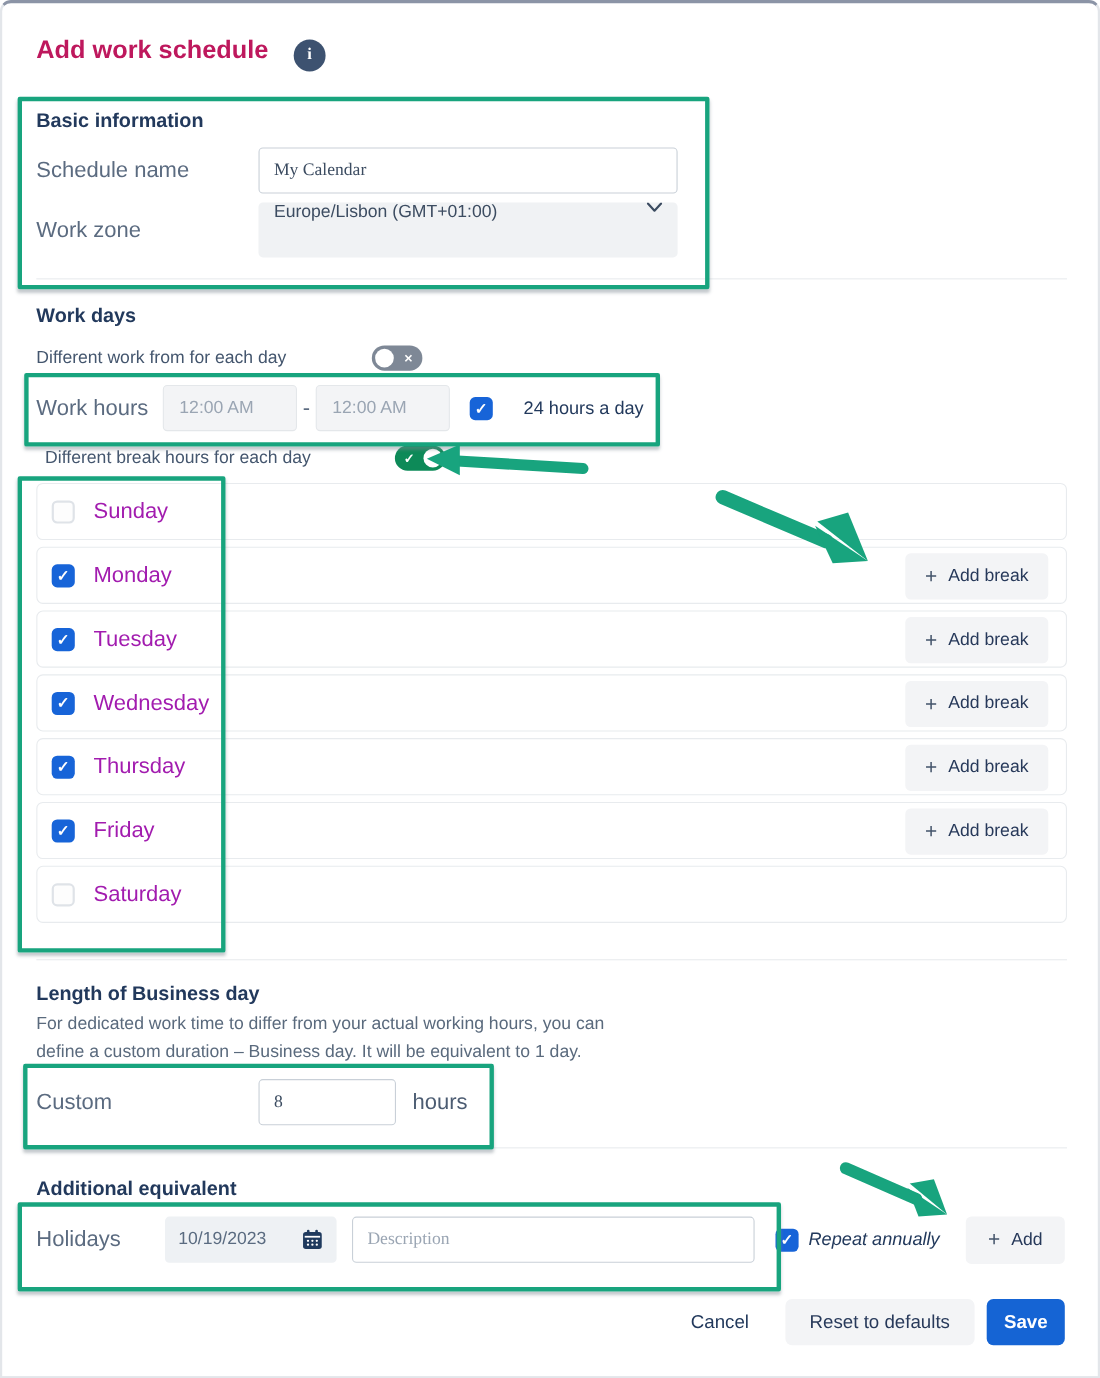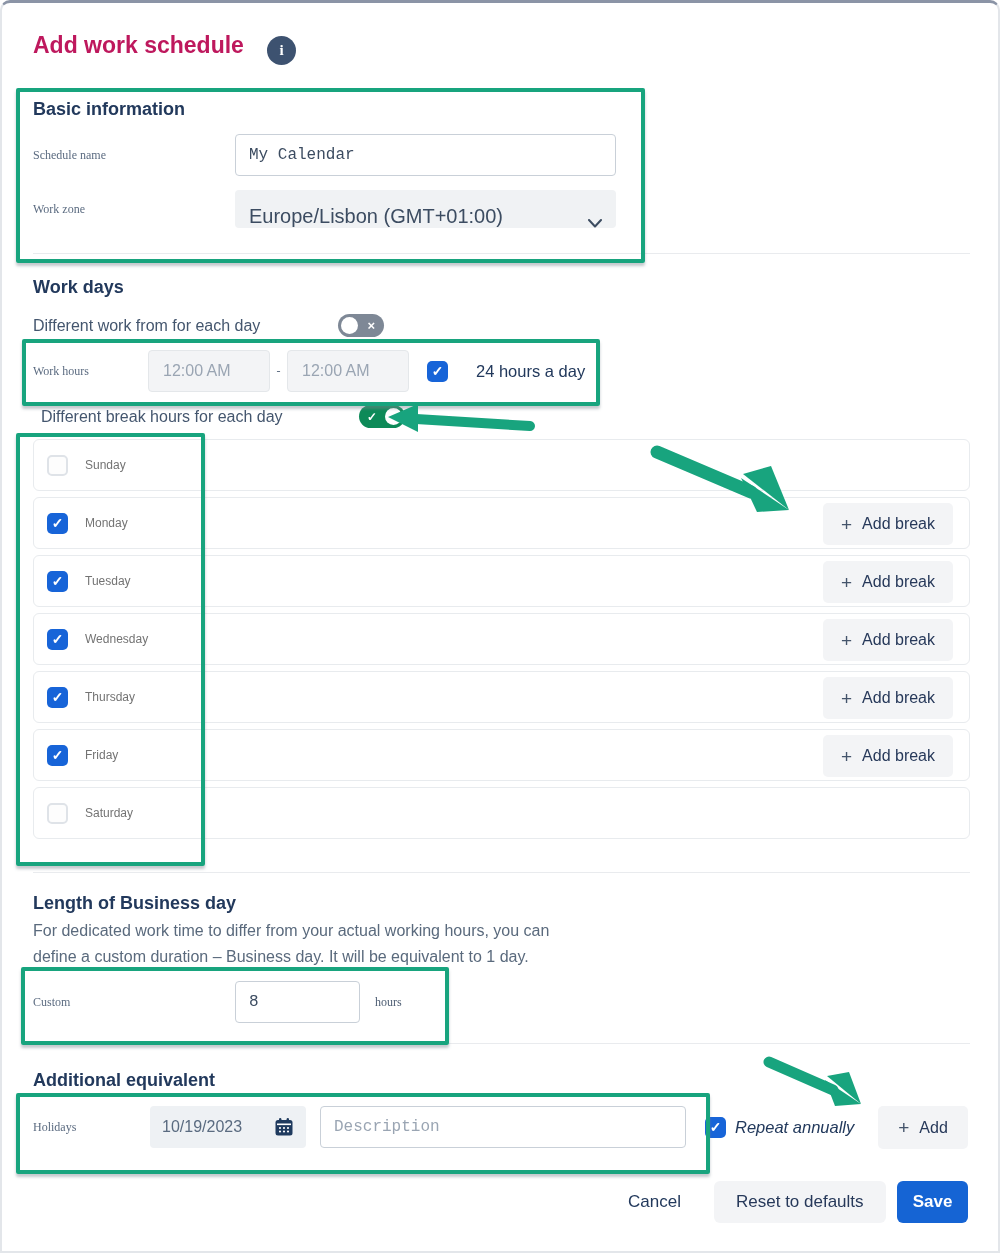--- a/index.html
+++ b/index.html
@@ -3,46 +3,46 @@
 <meta charset="utf-8">
 <style>
   html,body{margin:0;padding:0;background:#fff;}
   body{width:1000px;height:1253px;position:relative;font-family:"Liberation Sans",sans-serif;color:#22395c;overflow:hidden;}
   .page{position:absolute;inset:0;background:#fff;border:2px solid #e3e6ea;border-top:3px solid #8b94a6;border-radius:10px 10px 0 0;box-sizing:border-box;}
   .abs{position:absolute;}
   
   .page-title{left:33px;top:32px;font-size:23px;font-weight:bold;color:#be185d;}
   .info-icon{left:267px;top:36px;width:29px;height:29px;border-radius:50%;background:#3d5270;color:#fff;display:flex;align-items:center;justify-content:center;font-size:15px;font-weight:bold;font-family:"Liberation Serif",serif;}
   .section-heading{font-size:18px;font-weight:bold;color:#22395c;}
-  .field-label{font-size:12px;color:#5b6b80;font-family:Liberation Serif, serif;}
+  .field-label{font-size:20px;color:#5b6b80;}
   .row{display:flex;align-items:center;}
   
-  .text-input{box-sizing:border-box;height:42px;border:1px solid #c9d0d8;border-radius:4px;background:#fff;font-family:Liberation Mono, monospace;font-size:16px;color:#3c4c61;padding:0 13px;outline:none;}
+  .text-input{box-sizing:border-box;height:42px;border:1px solid #c9d0d8;border-radius:4px;background:#fff;font-family:Liberation Serif, serif;font-size:16px;color:#3c4c61;padding:0 13px;outline:none;}
   .text-input::placeholder{color:#9aa5b3;}
   .ghost-input{box-sizing:border-box;height:42px;border:1px solid #e4e7ea;border-radius:4px;background:#f3f4f6;font-family:"Liberation Sans",sans-serif;font-size:16px;color:#9aa5b3;padding:0 14px;outline:none;}
-  .select{box-sizing:border-box;height:38px;border-radius:4px;background:#f0f2f4;display:flex;align-items:flex-end;justify-content:space-between;padding:0 14px;font-size:20px;color:#3c4c61;cursor:pointer;}
+  .select{box-sizing:border-box;height:50px;border-radius:4px;background:#f0f2f4;display:flex;align-items:flex-start;justify-content:space-between;padding:0 14px;font-size:16px;color:#3c4c61;cursor:pointer;}
   .chip{box-sizing:border-box;height:42px;border-radius:4px;background:#eef1f4;display:flex;align-items:center;justify-content:space-between;padding:0 12px;font-size:16px;color:#5a6b80;cursor:pointer;}
   
   .checkbox{position:relative;width:21px;height:21px;border-radius:5px;box-sizing:border-box;display:inline-flex;align-items:center;justify-content:center;flex:0 0 auto;cursor:pointer;}
   .checkbox.unchecked{background:#fdfdfd;border:2px solid #dfe3e8;}
   .checkbox.checked{background:#1764d8;}
   .checkmark{color:#fff;font-size:14px;font-weight:bold;line-height:1;}
   
   .toggle{position:relative;width:46px;height:23px;border-radius:12px;display:inline-block;cursor:pointer;flex:0 0 auto;}
   .toggle.off{background:#7e8896;}
   .toggle.on{background:#0d8a58;}
   .knob{position:absolute;top:3px;width:17px;height:17px;border-radius:50%;background:#fff;}
   .toggle.off .knob{left:3px;}
   .toggle.on .knob{right:3px;}
   .toggle-x{position:absolute;right:9px;top:50%;transform:translateY(-52%);color:#fff;font-size:13px;font-weight:bold;}
   .toggle-check{position:absolute;left:8px;top:50%;transform:translateY(-52%);color:#fff;font-size:12px;font-weight:bold;}
   .toggle-label{font-size:16px;color:#44566e;}
   
   .day-row{position:relative;box-sizing:border-box;width:937px;height:52px;margin-bottom:6px;border:1px solid #e8ebee;border-radius:6px;background:#fff;display:flex;align-items:center;padding-left:13px;}
-  .day-label{margin-left:17px;font-size:12px;color:#737373;}
+  .day-label{margin-left:17px;font-size:20px;color:#a21caf;}
   .btn{box-sizing:border-box;border:none;border-radius:5px;background:#f3f4f6;display:inline-flex;align-items:center;justify-content:center;font-family:"Liberation Sans",sans-serif;font-size:16px;color:#27395a;cursor:pointer;}
   .plus{font-size:19px;color:#44546b;margin-right:10px;font-weight:normal;line-height:1;}
   .add-break-btn{position:absolute;right:16px;top:5px;height:42px;padding:0 18px;}
   .divider{height:1px;background:#e9ebee;}
   .para{font-size:16px;color:#5a6a7d;line-height:26px;}
   
   .anno-box{border:4px solid #18a47e;border-radius:2px;pointer-events:none;box-shadow:0 3px 3px rgba(125,135,145,.45);background:transparent;}
   .anno-arrow{pointer-events:none;}
   
   .cancel-btn{background:transparent;border:none;font-family:"Liberation Sans",sans-serif;font-size:17px;color:#22395c;cursor:pointer;padding:0 10px;height:42px;}

